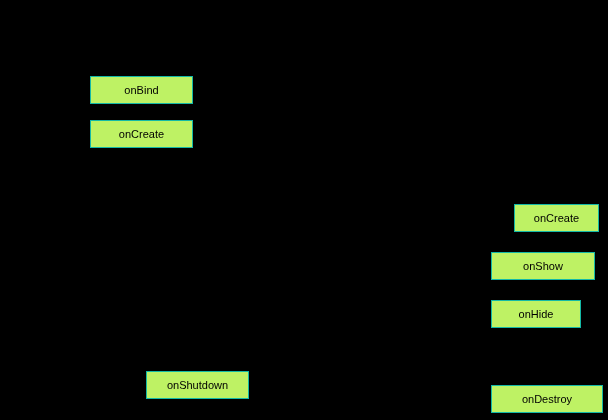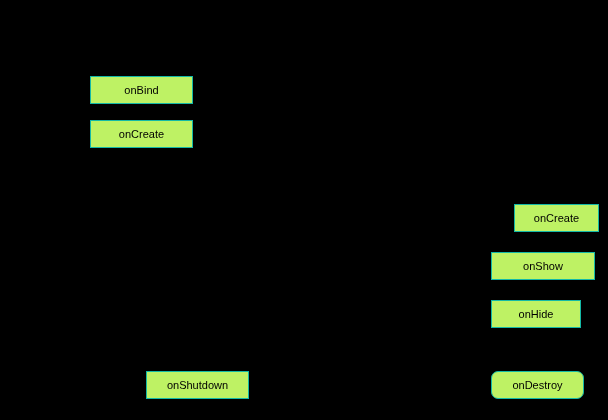--- a/index.html
+++ b/index.html
@@ -35,21 +35,21 @@
     white-space: nowrap;
   }
   
   .pos-onbind      { left: 90px;  top: 76px;  }
   .pos-onready     { left: 90px;  top: 120px; }
   .pos-onnewsession{ left: 264px; top: 162px; width: 104px; }
   .pos-oncreate    { left: 514px; top: 204px; width: 85px; }
   .pos-onshow      { left: 491px; top: 252px; width: 104px; }
   .pos-onhide      { left: 491px; top: 300px; width: 90px; }
   .pos-onshutdown  { left: 99px;  top: 371px; margin-left: 47px; }
-  .pos-ondestroy   { left: 491px; top: 371px; width: 93px; border-radius: 7px; }
+  .pos-ondestroy   { left: 491px; top: 385px; width: 112px; }
 </style>
 </head>
 <body>
 
 <div class="diagram">
 
   <div class="node pos-onbind">
     <span>onBind</span>
   </div>
 

